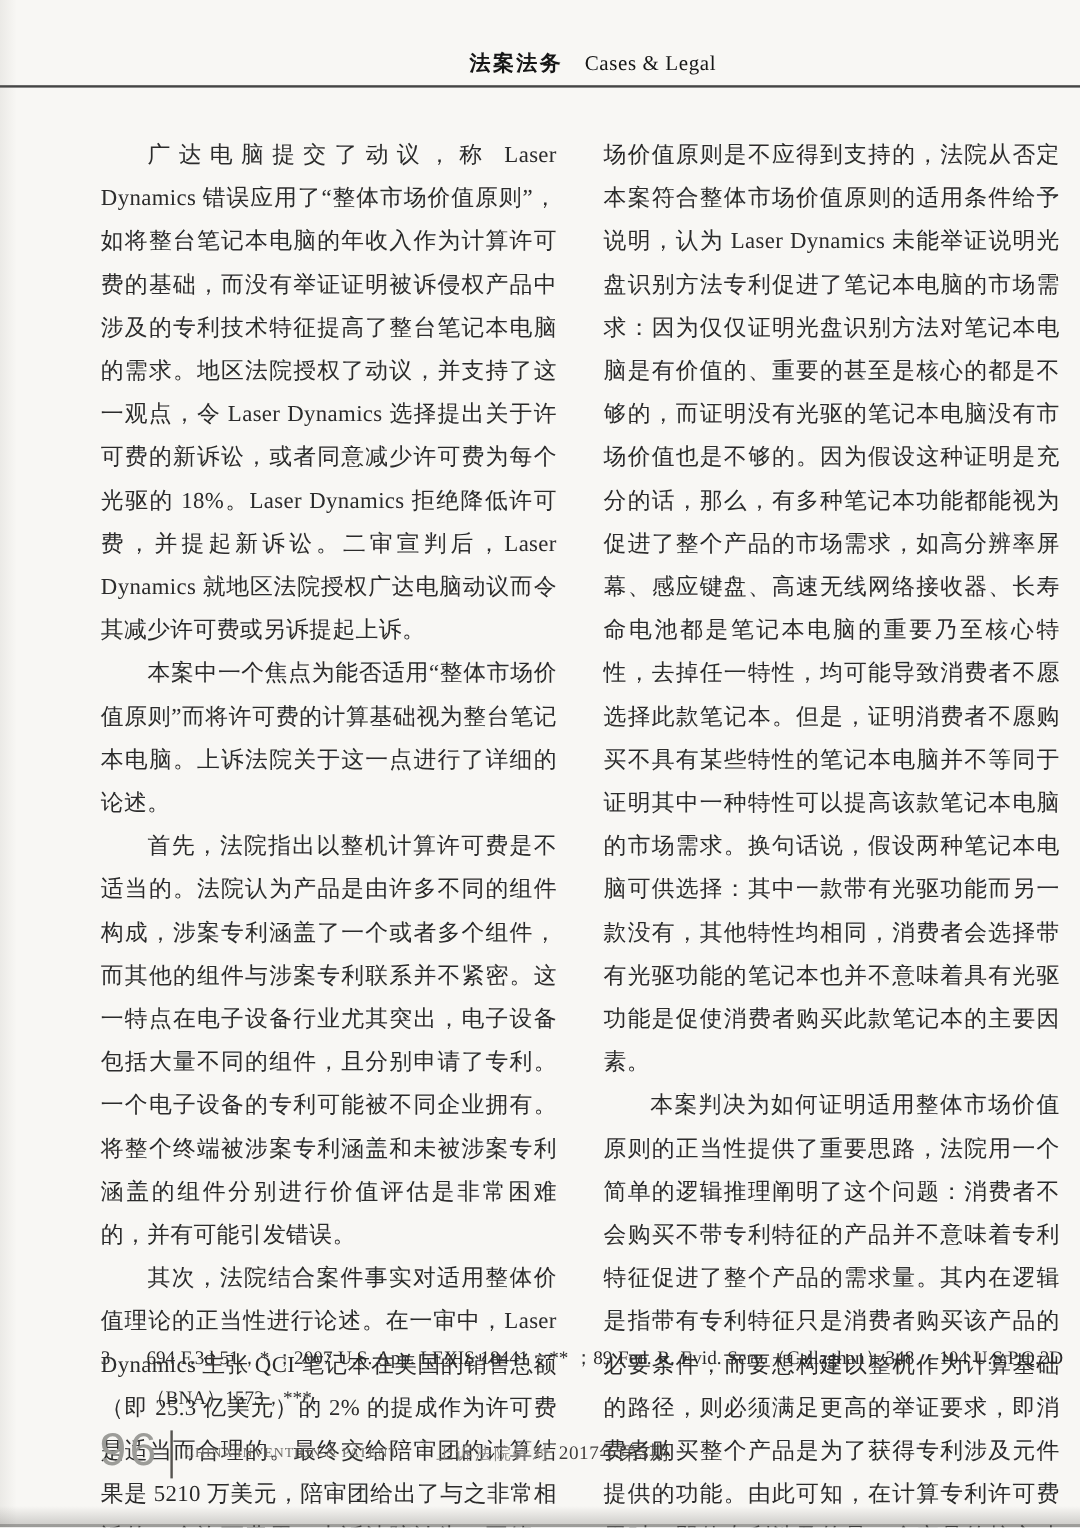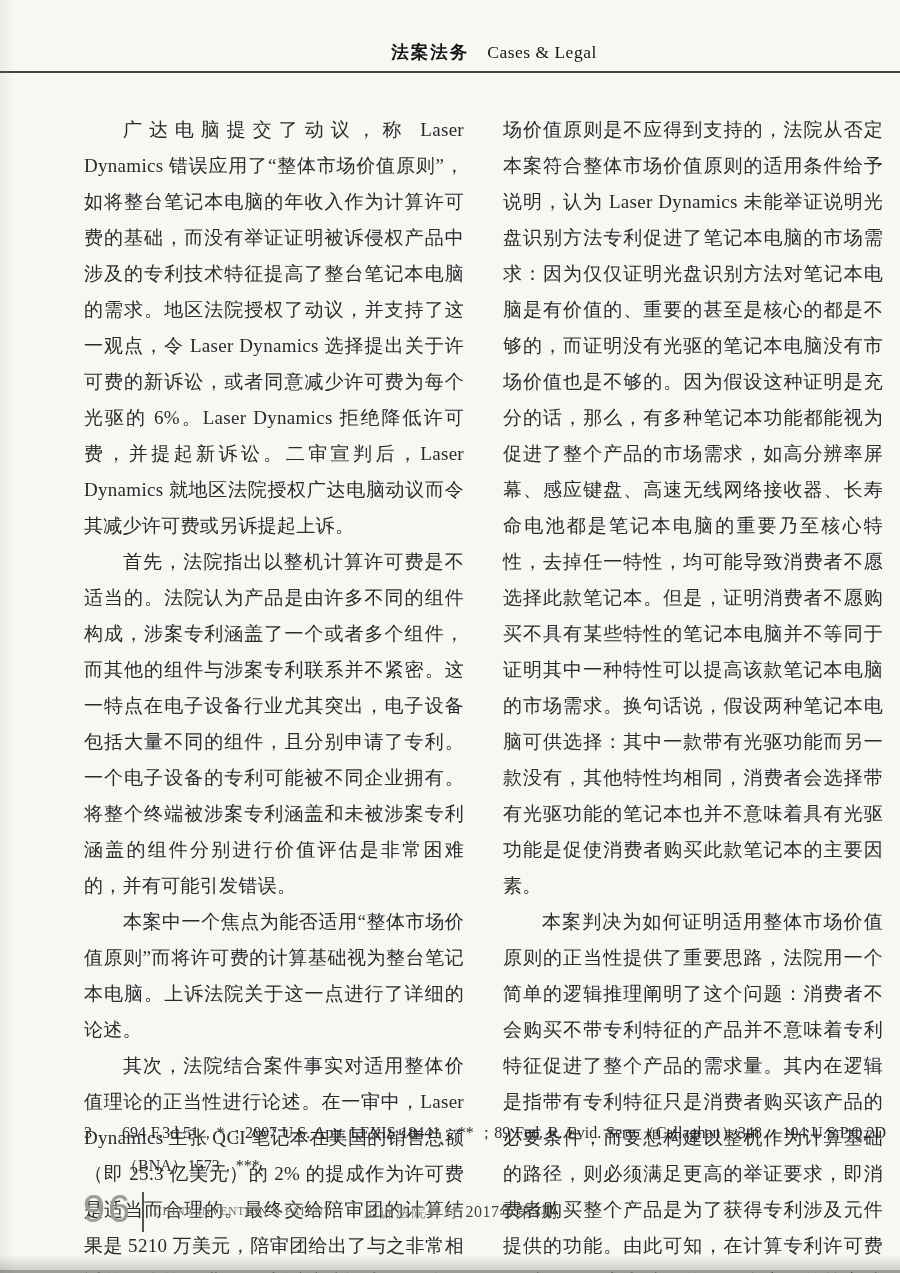--- a/index.html
+++ b/index.html
@@ -49,23 +49,23 @@
 <body>
 
 <div class="page">
 
   <div class="header">
     <span class="header-zh">法案法务</span><span class="header-en">Cases &amp; Legal</span>
   </div>
   <div class="header-rule"></div>
 
   <div class="col col-left">
-    <p class="indent"><span>广达电脑提交了动议，称 Laser Dynamics 错误应用了“整体市场价值原则”，如将整台笔记本电脑的年收入作为计算许可费的基础，而没有举证证明被诉侵权产品中涉及的专利技术特征提高了整台笔记本电脑的需求。地区法院授权了动议，并支持了这一观点，令 Laser Dynamics 选择提出关于许可费的新诉讼，或者同意减少许可费为每个光驱的 6%。Laser Dynamics 拒绝降低许可费，并提起新诉讼。二审宣判后，Laser Dynamics 就地区法院授权广达电脑动议而令其减少许可费或另诉提起上诉。</span></p>
+    <p class="indent"><span>广达电脑提交了动议，称 Laser Dynamics 错误应用了“整体市场价值原则”，如将整台笔记本电脑的年收入作为计算许可费的基础，而没有举证证明被诉侵权产品中涉及的专利技术特征提高了整台笔记本电脑的需求。地区法院授权了动议，并支持了这一观点，令 Laser Dynamics 选择提出关于许可费的新诉讼，或者同意减少许可费为每个光驱的 18%。Laser Dynamics 拒绝降低许可费，并提起新诉讼。二审宣判后，Laser Dynamics 就地区法院授权广达电脑动议而令其减少许可费或另诉提起上诉。</span></p>
+    <p class="indent"><span>本案中一个焦点为能否适用“整体市场价值原则”而将许可费的计算基础视为整台笔记本电脑。上诉法院关于这一点进行了详细的论述。</span></p>
     <p class="indent"><span>首先，法院指出以整机计算许可费是不适当的。法院认为产品是由许多不同的组件构成，涉案专利涵盖了一个或者多个组件，而其他的组件与涉案专利联系并不紧密。这一特点在电子设备行业尤其突出，电子设备包括大量不同的组件，且分别申请了专利。一个电子设备的专利可能被不同企业拥有。将整个终端被涉案专利涵盖和未被涉案专利涵盖的组件分别进行价值评估是非常困难的，并有可能引发错误。</span></p>
-    <p class="indent"><span>本案中一个焦点为能否适用“整体市场价值原则”而将许可费的计算基础视为整台笔记本电脑。上诉法院关于这一点进行了详细的论述。</span></p>
     <p class="indent"><span>其次，法院结合案件事实对适用整体价值理论的正当性进行论述。在一审中，Laser Dynamics 主张 QCI 笔记本在美国的销售总额（即 25.3 亿美元）的 2% 的提成作为许可费是适当而合理的。最终交给陪审团的计算结果是 5210 万美元，陪审团给出了与之非常相近的一个许可费用。上诉法院认为，不管一审判决的理论依据是什么，其事实上都是基于整个笔记本电脑的市场价值而不仅仅基于涉案专利实施单位：光驱。这从定义上来说，运用了整体市场价值原理。</span></p>
 
   </div>
 
   <div class="col col-right">
     <p><span>场价值原则是不应得到支持的，法院从否定本案符合整体市场价值原则的适用条件给予说明，认为 Laser Dynamics 未能举证说明光盘识别方法专利促进了笔记本电脑的市场需求：因为仅仅证明光盘识别方法对笔记本电脑是有价值的、重要的甚至是核心的都是不够的，而证明没有光驱的笔记本电脑没有市场价值也是不够的。因为假设这种证明是充分的话，那么，有多种笔记本功能都能视为促进了整个产品的市场需求，如高分辨率屏幕、感应键盘、高速无线网络接收器、长寿命电池都是笔记本电脑的重要乃至核心特性，去掉任一特性，均可能导致消费者不愿选择此款笔记本。但是，证明消费者不愿购买不具有某些特性的笔记本电脑并不等同于证明其中一种特性可以提高该款笔记本电脑的市场需求。换句话说，假设两种笔记本电脑可供选择：其中一款带有光驱功能而另一款没有，其他特性均相同，消费者会选择带有光驱功能的笔记本也并不意味着具有光驱功能是促使消费者购买此款笔记本的主要因素。</span></p>
     <p class="indent"><span>本案判决为如何证明适用整体市场价值原则的正当性提供了重要思路，法院用一个简单的逻辑推理阐明了这个问题：消费者不会购买不带专利特征的产品并不意味着专利特征促进了整个产品的需求量。其内在逻辑是指带有专利特征只是消费者购买该产品的必要条件，而要想构建以整机作为计算基础的路径，则必须满足更高的举证要求，即消费者购买整个产品是为了获得专利涉及元件提供的功能。由此可知，在计算专利许可费用时，即使专利涉及的是一个产品的核心功能，对产品价值不可或缺，也不足以证明以整机获利作为计算基数的正当性。因此，在类似案件的司</span></p>
   </div>
 
   <div class="footnote">

